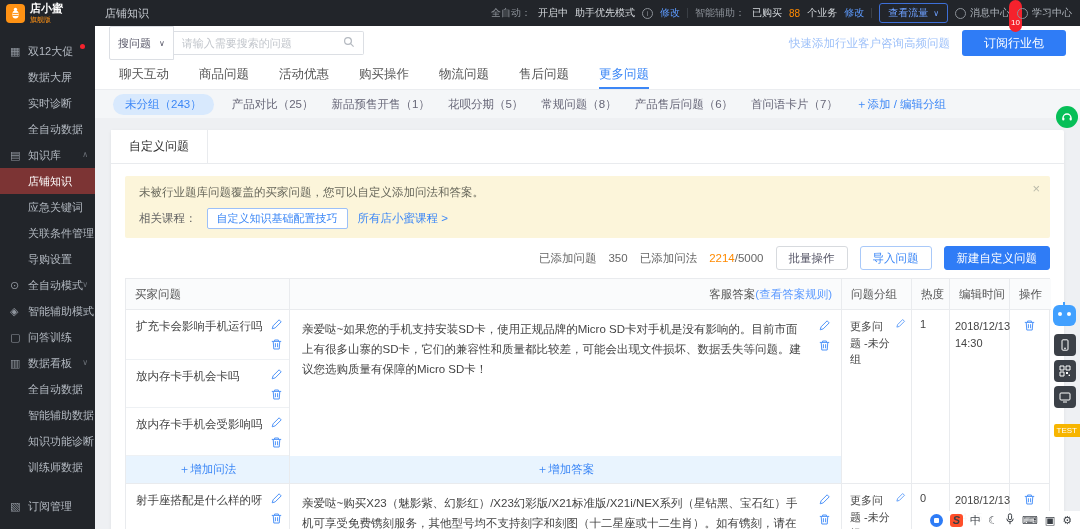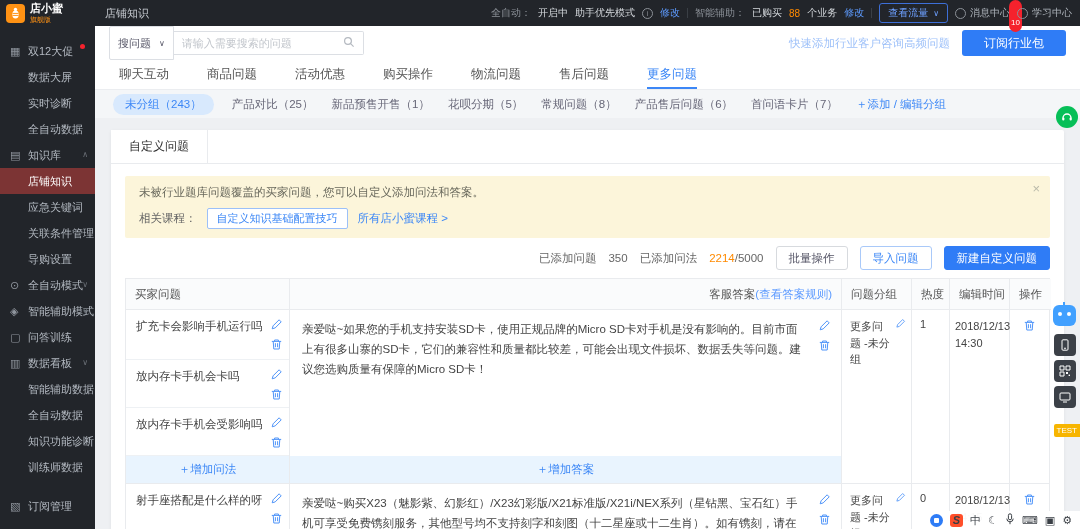--- a/index.html
+++ b/index.html
@@ -37,21 +37,21 @@
 
 .main{position:absolute;left:95px;top:26px;width:985px;height:503px;display:flex;flex-direction:column;overflow:hidden}
 .searchrow{height:34px;background:#fff;display:flex;align-items:center;padding:0 14px;flex:none}
 .sel{height:24px;border:1px solid #dcdfe4;border-radius:2px 0 0 2px;display:flex;align-items:center;gap:8px;padding:16px 8px;font-size:11px;color:#556;background:#fff;cursor:pointer}
 .sin{height:24px;width:190px;border:1px solid #dcdfe4;border-left:none;border-radius:0 2px 2px 0;display:flex;align-items:center;padding:0 8px;gap:6px}
 .sin input{border:none;outline:none;flex:1;font-size:11px;color:#333;font-family:inherit}
 .sin input::placeholder{color:#c2c6cc}
 .quick{margin-left:auto;color:#9ec1f9;font-size:11.5px;margin-right:12px;cursor:pointer}
 .sub-btn{height:26px;line-height:26px;padding:0 22px;background:#2f7cf6;color:#fff;border-radius:3px;font-size:12px;border:none;cursor:pointer;font-family:inherit}
 
-.tabsrow{height:30px;background:#fff;border-bottom:1px solid #ebedf0;display:flex;gap:38px;padding:0 24px;font-size:12.5px;color:#555;flex:none}
+.tabsrow{height:30px;background:#fff;border-bottom:1px solid #ebedf0;display:flex;gap:30px;padding:0 24px;font-size:12.5px;color:#555;flex:none}
 .tab{line-height:28px;cursor:pointer}
 .tab.active{color:#3c87f6;border-bottom:2px solid #3c87f6}
 
 .pillsrow{height:28px;background:#f4f6f8;display:flex;align-items:center;gap:18px;padding:0 18px;font-size:11.5px;color:#667;flex:none;white-space:nowrap}
 .pill{cursor:pointer}
 .pill.active{background:#d8e9fd;color:#3c87f6;border-radius:12px;padding:3px 12px}
 .pill-add{color:#3c87f6;cursor:pointer}
 
 .content{flex:1;background:#eef0f3;padding:12px 16px 0;overflow:hidden}
 .card{background:#fff;border-radius:2px;box-shadow:0 1px 4px rgba(0,0,0,.06);min-height:620px}
@@ -190,22 +190,22 @@
   </div>
   <div class="nav-item">
     <span class="s-ico">▢</span>
     <span>问答训练</span>
   </div>
   <div class="nav-item">
     <span class="s-ico">▥</span>
     <span>数据看板</span>
     <span class="chev">∨</span>
   </div>
+  <div class="nav-item"><span>全自动数据</span></div>
   <div class="nav-item"><span>智能辅助数据</span></div>
-  <div class="nav-item"><span>全自动数据</span></div>
   <div class="nav-item"><span>知识功能诊断</span></div>
   <div class="nav-item"><span>训练师数据</span></div>
   <div class="nav-item nav-bottom">
     <span class="s-ico">▧</span>
     <span>订阅管理</span>
   </div>
 </div>
 
 <div class="main">
 

